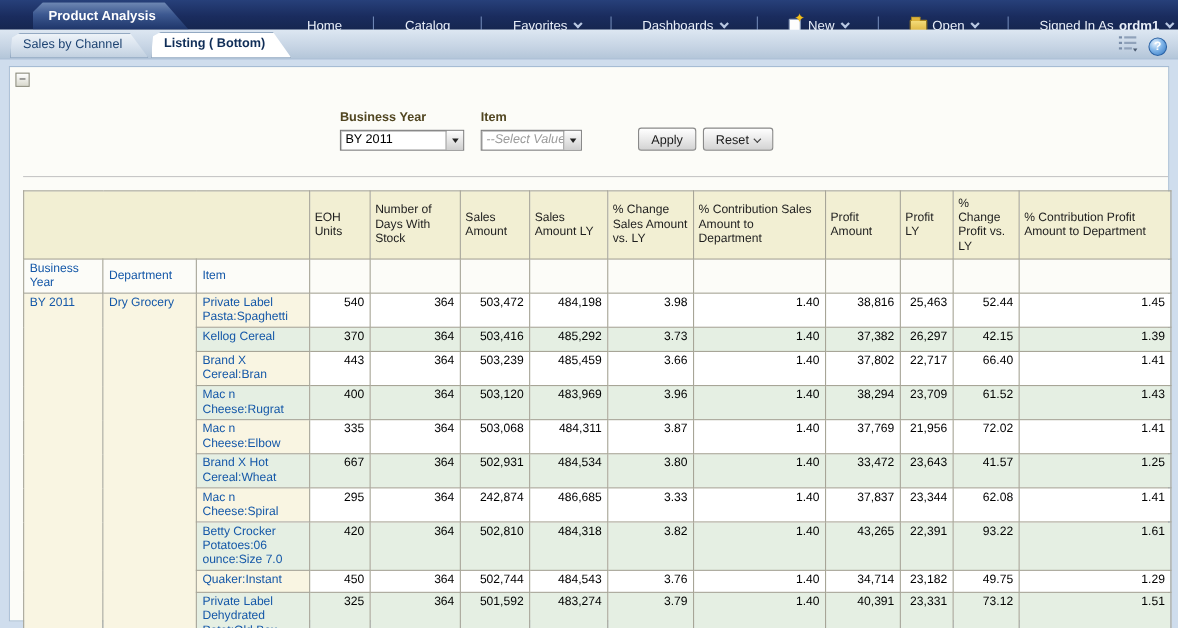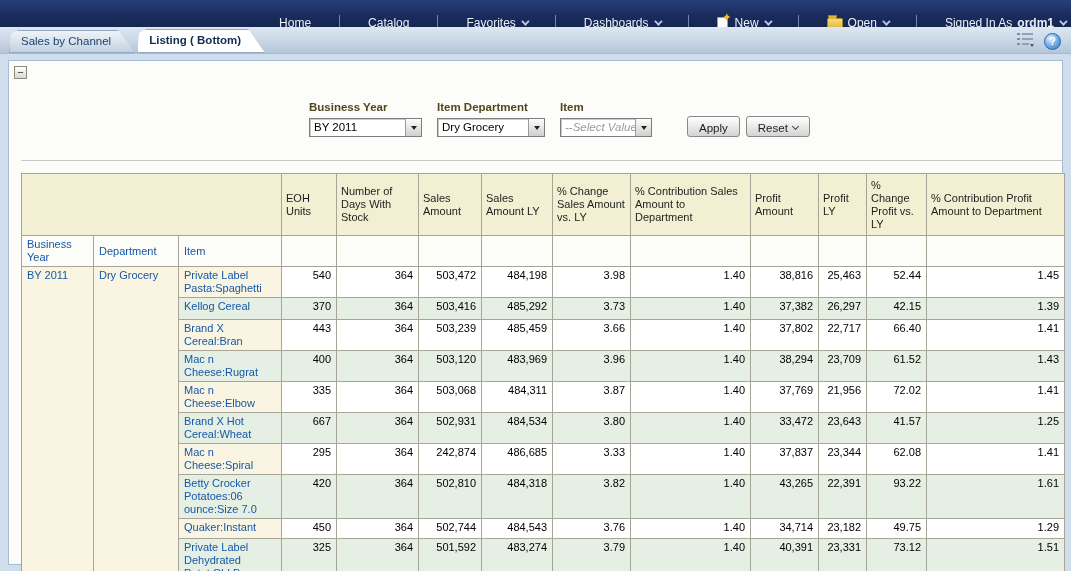--- a/index.html
+++ b/index.html
@@ -93,21 +93,21 @@
   }
   .select .sel-btn::after { content: ""; border-left: 3.5px solid transparent; border-right: 3.5px solid transparent; border-top: 4px solid #222; }
   .sel-by { width: 113px; } .sel-dept { width: 108px; } .sel-item { width: 92px; }
   .btn {
     height: 21px; padding: 2px 11px 0 11px; margin-left: 6px;
     background: linear-gradient(180deg, #ffffff 0%, #ececec 45%, #d3d3d3 100%);
     border: 1px solid #898989; border-radius: 3px;
     font-size: 11.5px; color: #1c1c1c; cursor: pointer;
     display: flex; align-items: center; gap: 5px; font-family: inherit;
   }
-  .btn-apply { margin-left: 20px; }
+  .btn-apply { margin-left: 36px; }
   .chev {
     display: inline-block; width: 5px; height: 5px; margin-top: -3px;
     border-right: 1.5px solid #444; border-bottom: 1.5px solid #444; transform: rotate(45deg);
   }
 
   
   .report { padding: 17px 0 0 12px; }
   .report-title { font-size: 12.5px; font-weight: bold; color: #35352c; }
   .title-rule { border: none; border-top: 1px solid #c7c7c7; margin: 6px 0 12px 0; }
 
@@ -119,20 +119,23 @@
   .pivot .blank2 { background: #fcfcf8; }
   .pivot .rowspan-cell { background: #f9f5e2; color: #1558a8; font-weight: normal; text-align: left; vertical-align: top; cursor: pointer; }
   .pivot td.item { color: #1558a8; background: #f9f5e2; vertical-align: top; cursor: pointer; }
   .pivot td.num { color: #000; background: #ffffff; text-align: right; vertical-align: top; }
   .pivot tr.stripe td.item, .pivot tr.stripe td.num { background: #e5efe3; }
 </style>
 </head>
 <body>
 
 <div class="banner">
+  <div class="brand-tab">
+    <span>Product Analysis</span>
+  </div>
   <div class="top-nav">
     <span class="nav-item">
         <span>Home</span>
       </span>
     <span class="sep"></span>
     <span class="nav-item">
         <span>Catalog</span>
       </span>
     <span class="sep"></span>
     <span class="nav-item">
@@ -188,27 +191,20 @@
 </div>
 
 <div class="panel">
   <div class="collapse-box">−</div>
 
   <div class="prompts">
     <div class="prompt-field">
       <span class="prompt-label">Business Year</span>
       <div class="select sel-by">
         <span class="sel-text">BY 2011</span>
-        <span class="sel-btn"></span>
-      </div>
-    </div>
-    <div class="prompt-field">
-      <span class="prompt-label">Item Department</span>
-      <div class="select sel-dept">
-        <span class="sel-text">Dry Grocery</span>
         <span class="sel-btn"></span>
       </div>
     </div>
     <div class="prompt-field">
       <span class="prompt-label">Item</span>
       <div class="select sel-item disabled">
         <span class="sel-text">--Select Value--</span>
         <span class="sel-btn"></span>
       </div>
     </div>

